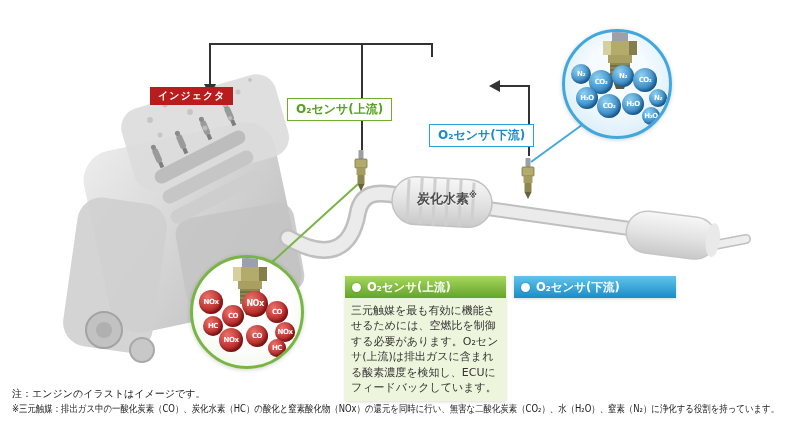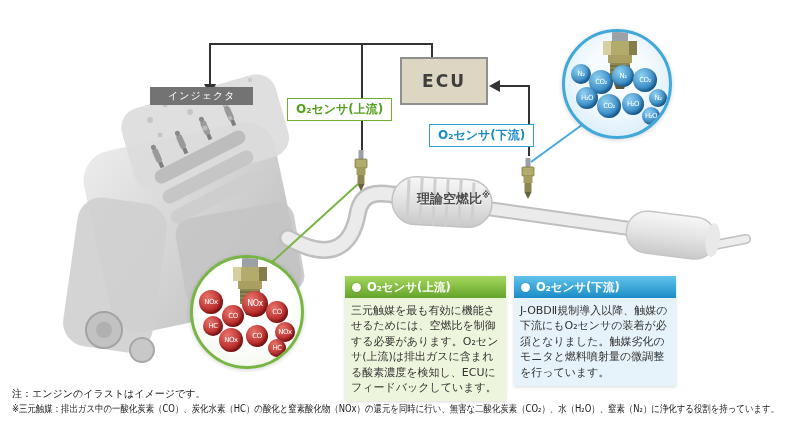--- a/index.html
+++ b/index.html
@@ -2,22 +2,22 @@
 <html><head>
 <meta charset="utf-8">
 <style>
   * { margin:0; padding:0; box-sizing:border-box; }
   body { font-family:"DejaVu Sans","Liberation Sans",sans-serif; background:#fff; }
   .stage { position:relative; width:800px; height:447px; background:#fff; overflow:hidden; }
   .abs { position:absolute; }
 
   .svg-layer { left:0; top:0; z-index:1; }
 
-  .inj-label { background:#737373; color:#fff; font-size:10px; font-weight:normal;
-               padding:2px 18px; z-index:3; letter-spacing:1px; }
+  .inj-label { background:#b91c1c; color:#fff; font-size:10px; font-weight:bold;
+               padding:2px 8px; z-index:3; letter-spacing:1px; }
 
   .ecu-box { background:#ddd6c2; border:2px solid #8f8f8f; display:flex; align-items:center;
              justify-content:center; font-size:17px; font-weight:bold; color:#3f3f3f;
              letter-spacing:2px; z-index:3; }
 
   .tag { background:#fff; border:1px solid; font-weight:bold; font-size:12px;
          padding:2px 8px; z-index:3; white-space:nowrap; }
   .green-tag { border-color:#6fae2f; color:#56a01e; }
   .blue-tag  { border-color:#2b9fd6; color:#1b8cc7; }
 
@@ -26,21 +26,21 @@
   .catalyst-label sup { font-size:8px; }
 
   .callout { border-radius:50%; overflow:hidden; z-index:2;
              box-shadow:0 1px 4px rgba(0,0,0,.18); }
   .green-c { border:3px solid #79b544;
              background:radial-gradient(circle at 50% 42%, #ffffff 52%, #e9f2dd 100%); }
   .blue-c  { border:3px solid #41a8dc;
              background:radial-gradient(circle at 50% 42%, #f6fbff 38%, #cde7f6 100%); }
   .sensor-art { position:absolute; left:0; top:0; }
   .mol-host { position:absolute; left:0; top:0; right:0; bottom:0; }
-  .mol { position:absolute; border-radius:50%; color:#fff; font-weight:normal;
+  .mol { position:absolute; border-radius:50%; color:#fff; font-weight:bold;
          display:flex; align-items:center; justify-content:center; line-height:1;
          letter-spacing:-0.5px;text-align:right; }
   .mol-red  { background:radial-gradient(circle at 35% 30%, #e8736a 0%, #b01e1e 72%);
               box-shadow:inset -2px -2px 3px rgba(0,0,0,.35); }
   .mol-blue { background:radial-gradient(circle at 35% 30%, #8fd0f0 0%, #1f76bb 78%);
               box-shadow:inset -2px -2px 3px rgba(0,0,0,.3); }
 
   .info-box { z-index:2; box-shadow:0 1px 3px rgba(0,0,0,.15); }
   .info-header { height:22px; display:flex; align-items:center; padding:0 7px;
                  color:#fff; font-size:11.5px; font-weight:bold; white-space:nowrap; }
@@ -167,27 +167,26 @@
     </g>
     <polygon points="204,84 216,84 210,95" fill="#333"></polygon>
     <polygon points="500,80 500,92 489,86" fill="#333"></polygon>
 
     <path d="M 358 184 L 270 264" stroke="#79b544" stroke-width="2" fill="none"></path>
     <path d="M 531 162 L 586 122" stroke="#44aade" stroke-width="2" fill="none"></path>
   </svg>
 
   <div class="abs inj-label" style="left:150px; top:87px;">インジェクタ</div>
 
-  <div class="abs ecu-box" style="left:400px; top:57px; width:88px; height:48px;">ECU</div>
 
   <div class="abs tag green-tag" style="left:287px; top:98px;">O₂センサ(上流)</div>
   <div class="abs tag blue-tag" style="left:429px; top:124px;">O₂センサ(下流)</div>
 
   <div class="abs catalyst-label" style="left:417px; top:190px;">
-    <span>理論空燃比</span><sup>※</sup>
+    <span>炭化水素</span><sup>※</sup>
   </div>
 
   <div class="abs callout green-c" style="left:190px; top:255px; width:114px; height:114px;">
     <svg class="sensor-art" width="114" height="114" viewBox="0 0 114 114">
       <rect x="49" y="0" width="16" height="9" fill="#9ba1a7"></rect>
       <rect x="40" y="9" width="34" height="14" rx="2" fill="#b3ab6b"></rect>
       <rect x="40" y="9" width="8" height="14" fill="#d6d0a0"></rect>
       <rect x="66" y="9" width="8" height="14" fill="#857e4b"></rect>
       <rect x="45" y="23" width="24" height="8" fill="#a89f60"></rect>
       <rect x="47" y="31" width="20" height="15" fill="#8d8750"></rect>
@@ -237,21 +236,20 @@
       <span>O₂センサ(上流)</span>
     </div>
     <div class="info-body green-b">三元触媒を最も有効に機能させるためには、空燃比を制御する必要があります。O₂センサ(上流)は排出ガスに含まれる酸素濃度を検知し、ECUにフィードバックしています。</div>
   </div>
 
   <div class="abs info-box" style="left:514px; top:276px; width:162px;">
     <div class="info-header blue-h">
       <span class="hdr-dot"></span>
       <span>O₂センサ(下流)</span>
     </div>
-    <div class="info-body blue-b">J-OBDⅡ規制導入以降、触媒の下流にもO₂センサの装着が必須となりました。触媒劣化のモニタと燃料噴射量の微調整を行っています。</div>
   </div>
 
   <div class="abs footer" style="left:12px; top:386px; width:790px;">
     <div class="fl">注：エンジンのイラストはイメージです。</div>
     <div class="fl squeeze">※三元触媒：排出ガス中の一酸化炭素（CO）、炭化水素（HC）の酸化と窒素酸化物（NOx）の還元を同時に行い、無害な二酸化炭素（CO₂）、水（H₂O）、窒素（N₂）に浄化する役割を持っています。</div>
   </div>
 
 </div>
 
 </body></html>

